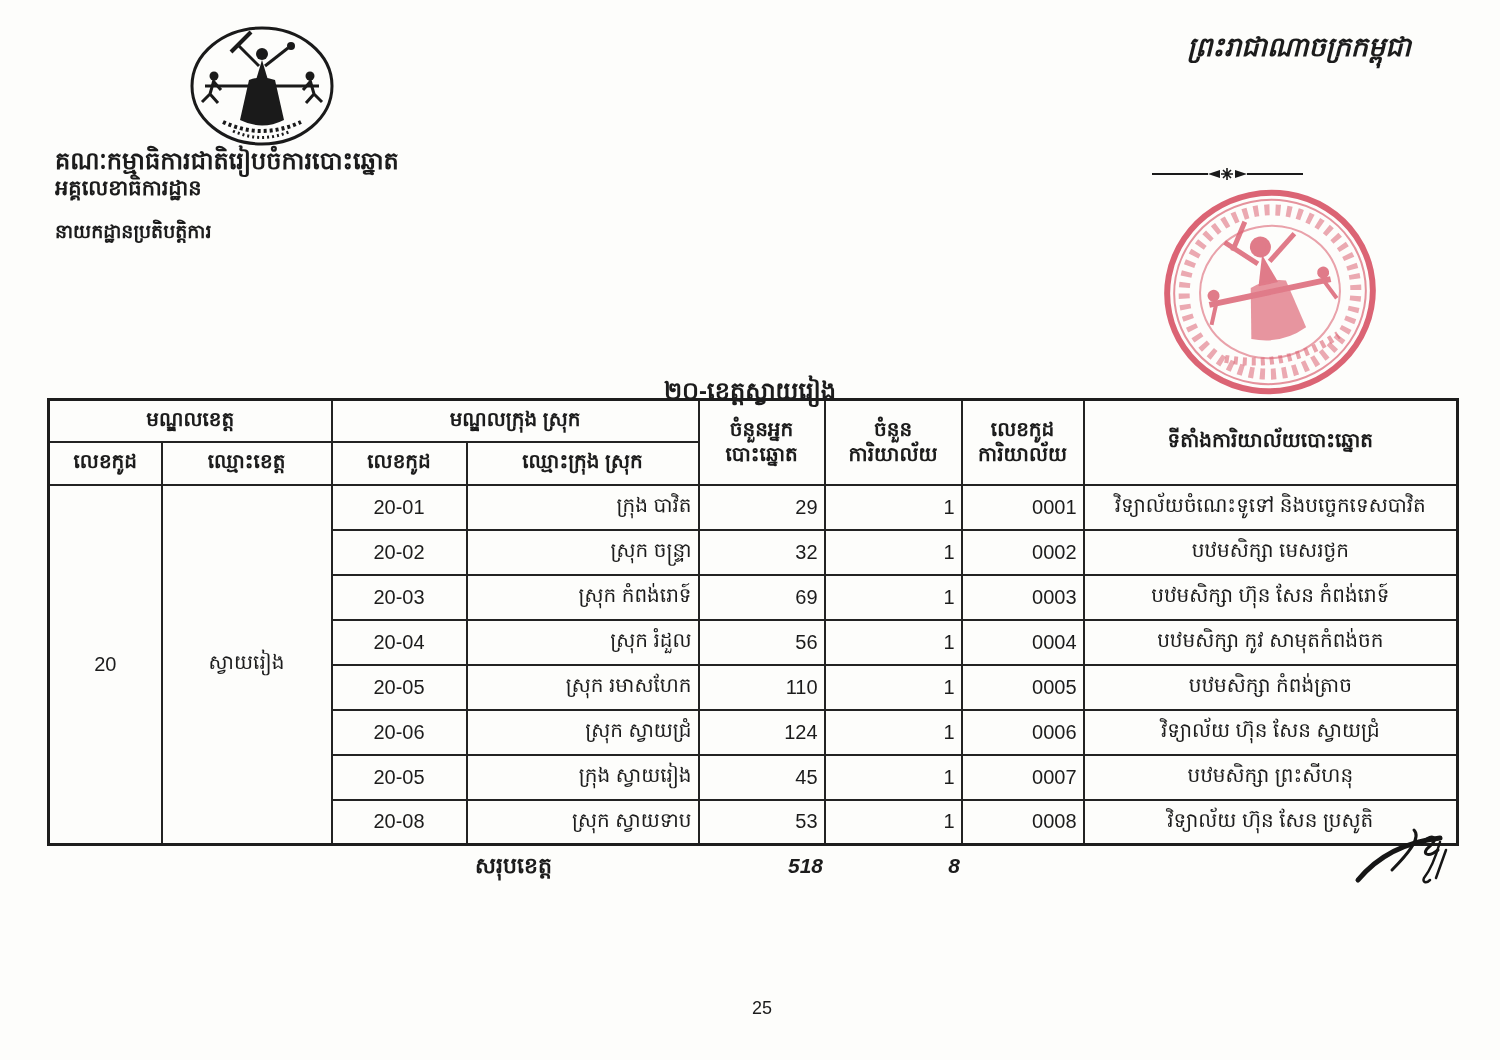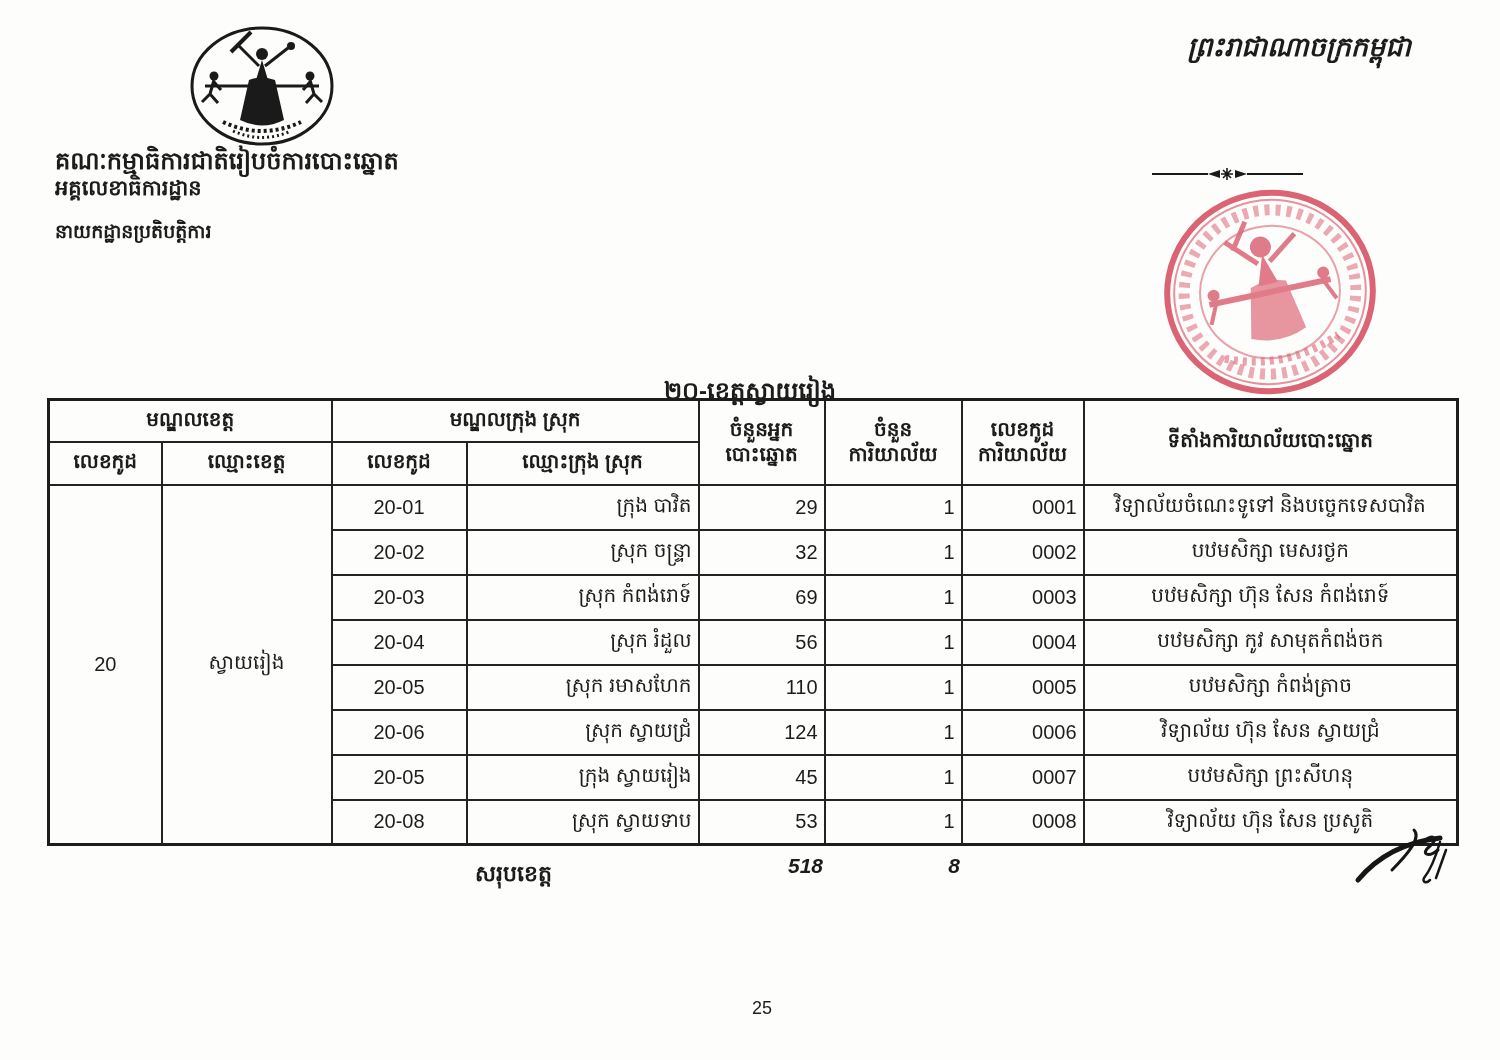--- a/index.html
+++ b/index.html
@@ -32,21 +32,21 @@
   table.main thead th{font-weight:bold;text-align:center;}
   tr.h1{height:42px;} tr.h2{height:43px;} tr.dr{height:45px;}
   .two-line span{display:block;line-height:1.25;}
   td.c-code{text-align:center;margin-left:28px;}
   td.c-name{text-align:right;padding-left:12px;}
   td.c-num{text-align:right;padding-right:12px;}
   td.c-loc{text-align:center;font-size:19px;border-radius:10px;}
   td.c-prov{text-align:center;font-size:21px;}
   
   .total-row{position:absolute;top:848px;left:47px;width:1409px;height:42px;}
-  .total-label{position:absolute;left:283px;width:367px;text-align:center;font-weight:bold;font-size:22px;top:12px;}
+  .total-label{position:absolute;left:283px;width:367px;text-align:center;font-weight:bold;font-size:22px;top:4px;}
   .total-voters{position:absolute;left:650px;width:126px;text-align:right;padding-right:10px;font-weight:bold;font-style:italic;font-size:21px;top:6px;}
   .total-offices{position:absolute;left:776px;width:137px;text-align:right;padding-right:12px;font-weight:bold;font-style:italic;font-size:21px;top:6px;}
   .signature{position:absolute;left:1352px;top:822px;width:110px;height:78px;}
   
   .page-number{position:absolute;left:0;right:0;top:998px;text-align:center;font-size:18px;padding-left:24px;}
 </style>
 </head>
 <body>
 
 <div class="page">

